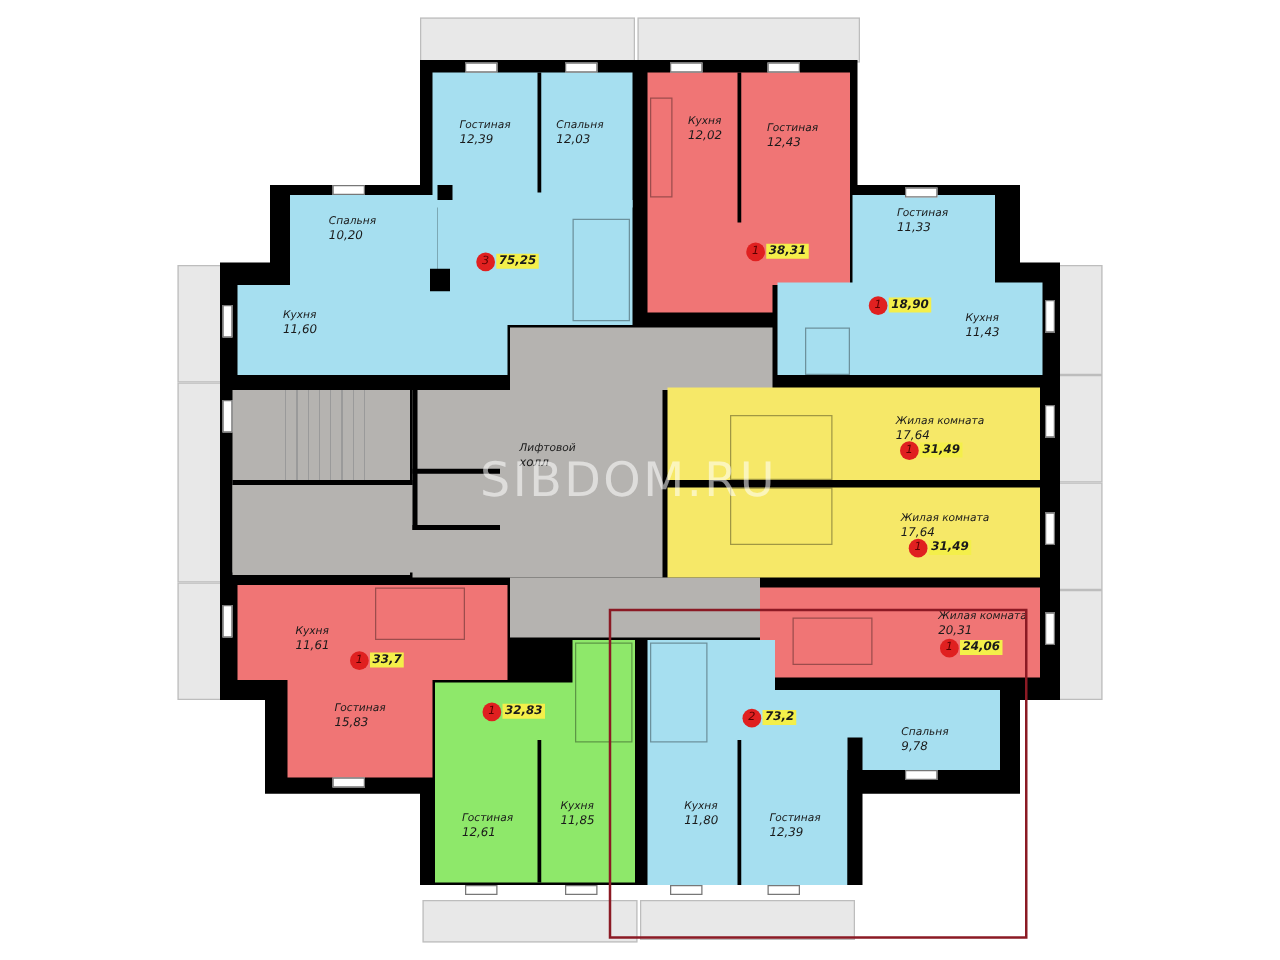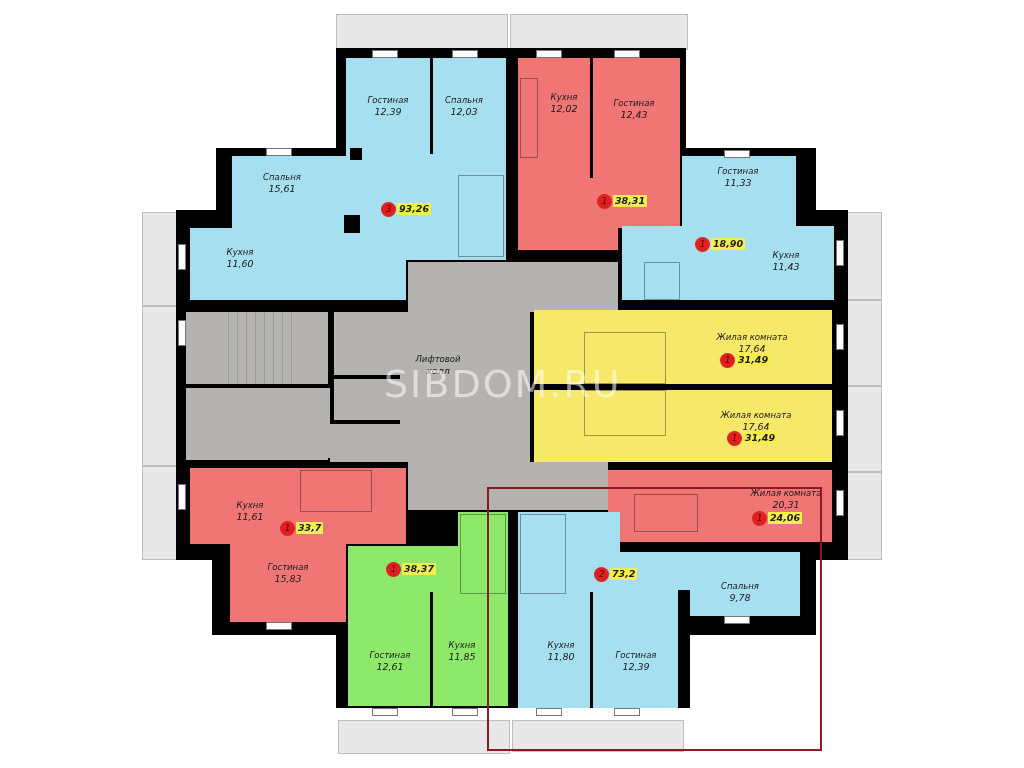--- a/index.html
+++ b/index.html
@@ -5,21 +5,21 @@
   html, body { margin:0; padding:0; }
   body { width:1024px; height:768px; background:#ffffff; position:relative; overflow:hidden; font-family:"DejaVu Sans", sans-serif; }
   .balcony { position:absolute; background:#e8e8e8; border:1px solid #bdbdbd; box-sizing:border-box; }
   .wall { position:absolute; background:#000; }
   .room { position:absolute; }
   .blue { background:#a6dff0; }
   .red { background:#f07575; }
   .yellow { background:#f6e868; }
   .green { background:#8ee86a; }
   .grey { background:#b5b3b0; }
-  .label { position:absolute; text-align:center; font-style:italic; font-size:8.5px; color:#1a1a1a; line-height:11px; white-space:nowrap; transform:translateX(-50%); }
+  .label { position:absolute; font-style:italic; font-size:8.5px; color:#1a1a1a; line-height:11px; white-space:nowrap; transform:translateX(-50%); }
   .label .area { display:block; font-size:9.5px; }
   .badge { position:absolute; display:flex; align-items:center; height:16px; }
   .badge .num { width:15px; height:15px; border-radius:50%; background:#e02020; color:#5a0000; font-size:9px; font-style:italic; display:flex; align-items:center; justify-content:center; }
   .badge .total { background:#f4ef4a; font-size:9.5px; font-style:italic; font-weight:bold; color:#1a1a1a; padding:0 2px; margin-left:1px; line-height:12px; }
   .window { position:absolute; background:#fff; border:1px solid #777; box-sizing:border-box; }
   .watermark { position:absolute; left:384px; top:362px; font-size:38px; color:rgba(255,255,255,0.55); letter-spacing:2px; font-family:"DejaVu Sans", sans-serif; }
   .selection { position:absolute; border:2px solid #8b1a24; box-sizing:border-box; }
   .stairs { position:absolute; background:repeating-linear-gradient(90deg, #9a9a9a 0 1px, transparent 1px 9px); }
   .fixture { position:absolute; border:1px solid rgba(0,0,0,0.35); box-sizing:border-box; }
 </style>
@@ -62,25 +62,25 @@
 <div class="room blue" style="left:346px;top:58px;width:160px;height:108px;"></div>
 <div class="room blue" style="left:232px;top:156px;width:118px;height:72px;"></div>
 <div class="room blue" style="left:190px;top:228px;width:216px;height:72px;"></div>
 <div class="room blue" style="left:350px;top:160px;width:156px;height:100px;"></div>
 <div class="wall" style="left:430px;top:58px;width:3px;height:96px;"></div>
 <div class="wall" style="left:350px;top:148px;width:12px;height:12px;"></div>
 <div class="wall" style="left:344px;top:215px;width:16px;height:18px;"></div>
 <div class="fixture" style="left:458px;top:175px;width:46px;height:82px;"></div>
 <div class="label" style="left:388px;top:95px;"><span>Гостиная</span><span class="area">12,39</span></div>
 <div class="label" style="left:464px;top:95px;"><span>Спальня</span><span class="area">12,03</span></div>
-<div class="label" style="left:282px;top:172px;"><span>Спальня</span><span class="area">15,61</span></div>
+<div class="label" style="left:282px;top:172px;"><span>Спальня</span><span class="area">10,20</span></div>
 <div class="label" style="left:240px;top:247px;"><span>Кухня</span><span class="area">11,60</span></div>
 <div class="badge" style="left:381px;top:201px;">
     <span class="num">3</span>
-    <span class="total">93,26</span>
+    <span class="total">75,25</span>
   </div>
 
 <div class="room red" style="left:518px;top:58px;width:162px;height:110px;"></div>
 <div class="room red" style="left:518px;top:168px;width:100px;height:82px;"></div>
 <div class="room red" style="left:580px;top:168px;width:100px;height:60px;"></div>
 <div class="wall" style="left:590px;top:58px;width:3px;height:120px;"></div>
 <div class="fixture" style="left:520px;top:78px;width:18px;height:80px;"></div>
 <div class="label" style="left:564px;top:92px;"><span>Кухня</span><span class="area">12,02</span></div>
 <div class="label" style="left:634px;top:98px;"><span>Гостиная</span><span class="area">12,43</span></div>
 <div class="badge" style="left:597px;top:193px;">
@@ -133,21 +133,21 @@
   </div>
 
 <div class="room green" style="left:348px;top:546px;width:160px;height:160px;"></div>
 <div class="room green" style="left:458px;top:512px;width:50px;height:40px;"></div>
 <div class="wall" style="left:430px;top:592px;width:3px;height:114px;"></div>
 <div class="fixture" style="left:460px;top:514px;width:46px;height:80px;"></div>
 <div class="label" style="left:390px;top:650px;"><span>Гостиная</span><span class="area">12,61</span></div>
 <div class="label" style="left:462px;top:640px;"><span>Кухня</span><span class="area">11,85</span></div>
 <div class="badge" style="left:386px;top:561px;">
     <span class="num">1</span>
-    <span class="total">38,37</span>
+    <span class="total">32,83</span>
   </div>
 
 <div class="room blue" style="left:518px;top:512px;width:84px;height:196px;"></div>
 <div class="room blue" style="left:594px;top:552px;width:84px;height:156px;"></div>
 <div class="room blue" style="left:600px;top:552px;width:200px;height:64px;"></div>
 <div class="room blue" style="left:560px;top:512px;width:60px;height:50px;"></div>
 <div class="wall" style="left:590px;top:592px;width:3px;height:116px;"></div>
 <div class="wall" style="left:678px;top:590px;width:12px;height:118px;"></div>
 <div class="fixture" style="left:520px;top:514px;width:46px;height:80px;"></div>
 <div class="label" style="left:561px;top:640px;"><span>Кухня</span><span class="area">11,80</span></div>

